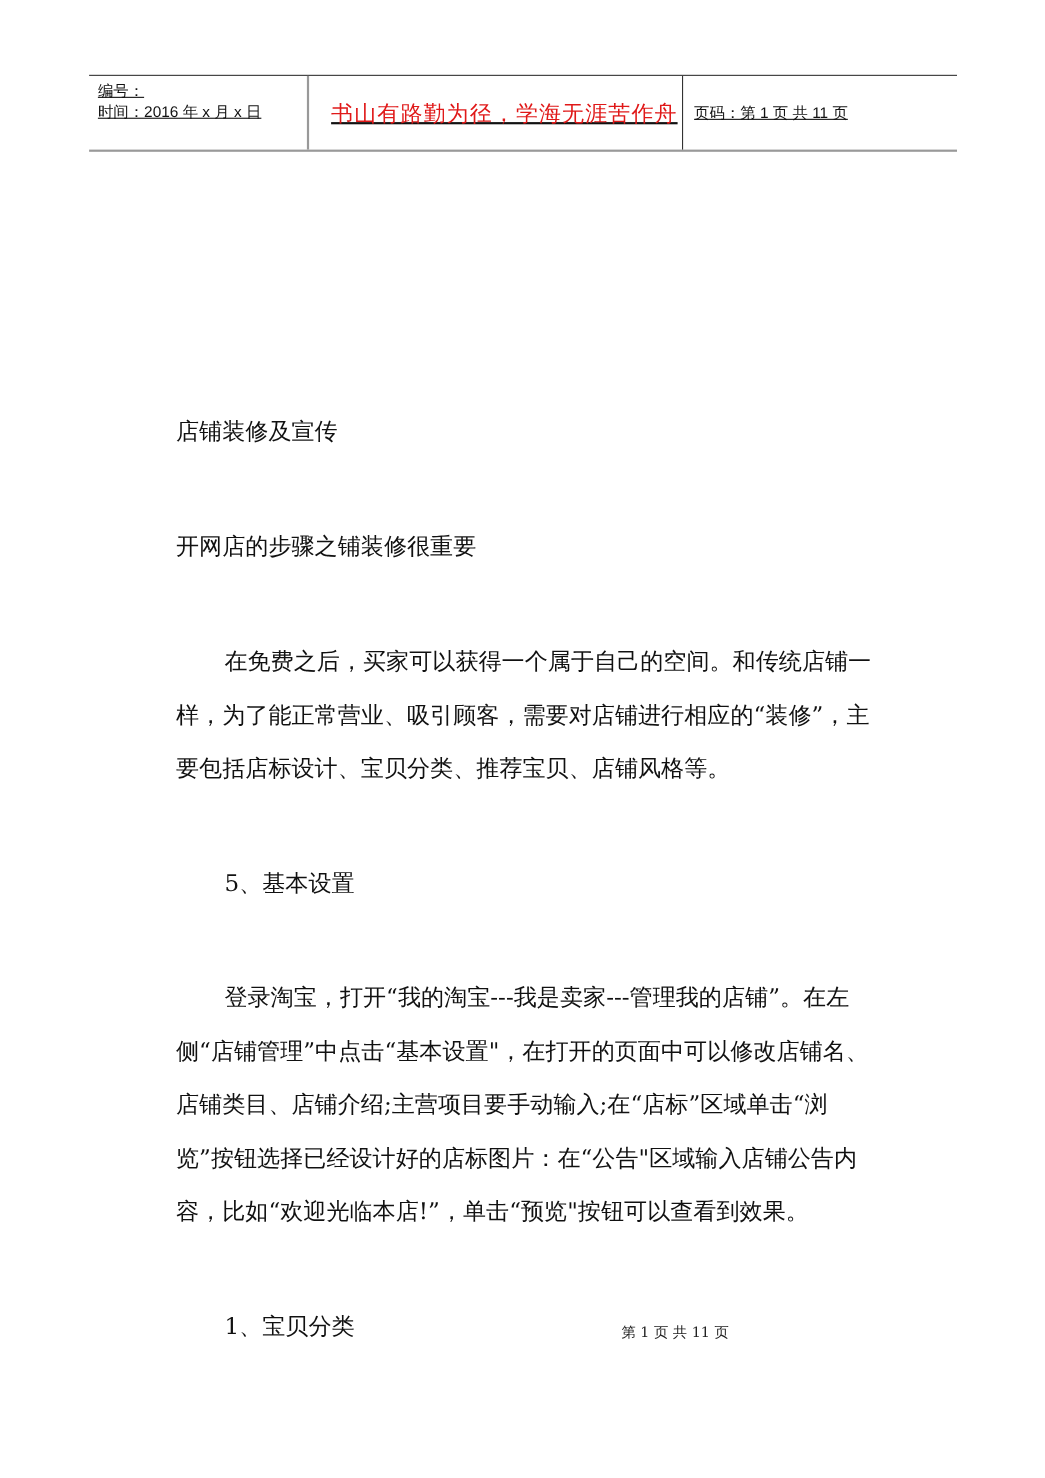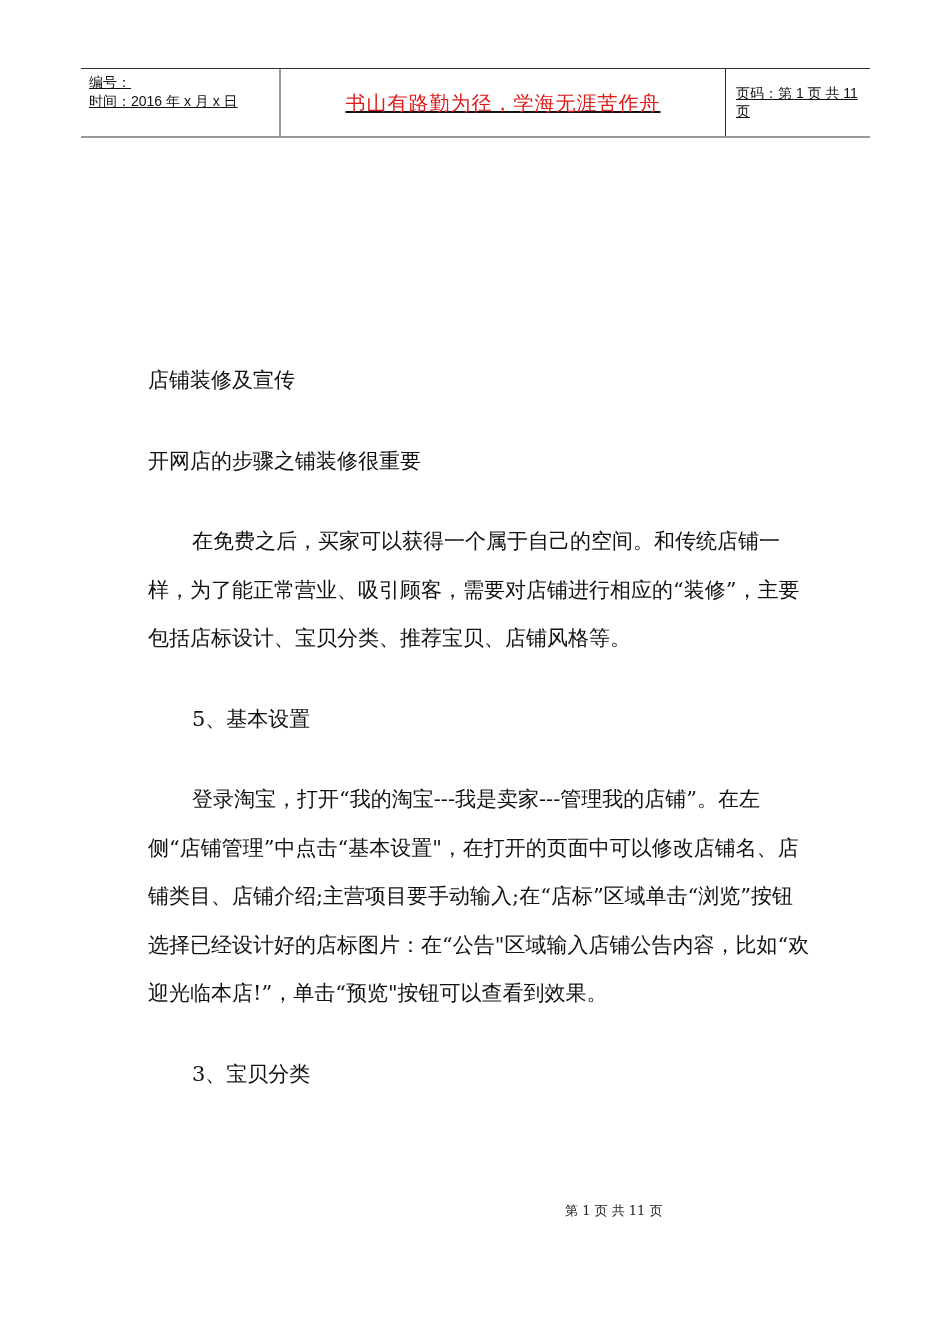--- a/index.html
+++ b/index.html
@@ -2,26 +2,26 @@
 <html><head>
 <meta charset="utf-8">
 <style>
   html, body { margin: 0; padding: 0; background: #ffffff; }
   body { width: 950px; height: 1344px; position: relative; overflow: hidden;
          font-family: "DejaVu Serif", "Liberation Serif", serif; color: #111; }
   .hdr { position: absolute; left: 81px; top: 68px; width: 789px; height: 67px;
          border-top: 1px solid #333; border-bottom: 2px solid #999; display: flex; text-decoration: underline; }
   .hdr-left { width: 200px; border-right: 2px solid #999; padding: 4px 0 0 8px; box-sizing: border-box;
               font-family: "Liberation Sans", "DejaVu Sans", sans-serif; font-size: 14px; line-height: 19px; color: #111; }
-  .hdr-mid { width: 445px; border-right: 1px solid #333; display: flex; align-items: center; justify-content: center;
-             font-family: "Liberation Sans", "DejaVu Sans", sans-serif; font-size: 20px; color: #e01818; letter-spacing: 1px; box-sizing: border-box; padding-top: 2px; }
+  .hdr-mid { width: 324px; border-right: 1px solid #333; display: flex; align-items: center; justify-content: center;
+             font-family: "Liberation Sans", "DejaVu Sans", sans-serif; font-size: 20px; color: #e01818; letter-spacing: 1px; box-sizing: border-box; padding-top: 2px; margin-left: 16px; }
   .hdr-right { flex: 1; display: flex; align-items: center; padding-left: 10px;
                font-family: "Liberation Sans", "DejaVu Sans", sans-serif; font-size: 14px; color: #111; }
   .content { position: absolute; left: 144px; top: 352px; width: 670px; font-size: 21px; }
-  .para { margin: 4px; line-height: 48.5px; }
+  .para { margin: 16px; line-height: 48.5px; }
   .indent { text-indent: 44px; }
   .gap { height: 24px; }
   .footer-inner { position: absolute; left: 565px; }
 </style>
 </head>
 <body>
 
 <div class="hdr">
   <div class="hdr-left">
     <div>编号：</div>
@@ -35,17 +35,17 @@
   <p class="para">店铺装修及宣传</p>
   <div class="gap"></div>
   <p class="para">开网店的步骤之铺装修很重要</p>
   <div class="gap"></div>
   <p class="para indent">在免费之后，买家可以获得一个属于自己的空间。和传统店铺一样，为了能正常营业、吸引顾客，需要对店铺进行相应的“装修”，主要包括店标设计、宝贝分类、推荐宝贝、店铺风格等。</p>
   <div class="gap"></div>
   <p class="para indent">5、基本设置</p>
   <div class="gap"></div>
   <p class="para indent">登录淘宝，打开“我的淘宝---我是卖家---管理我的店铺”。在左侧“店铺管理”中点击“基本设置"，在打开的页面中可以修改店铺名、店铺类目、店铺介绍;主营项目要手动输入;在“店标”区域单击“浏览”按钮选择已经设计好的店标图片：在“公告"区域输入店铺公告内容，比如“欢迎光临本店!”，单击“预览"按钮可以查看到效果。</p>
   <div class="gap"></div>
-  <p class="para indent">3、宝贝分类</p>
+  <p class="para indent">1、宝贝分类</p>
   <div class="gap"></div>
 </div>
 
 <div class="footer-inner" style="top:1202px; font-size:13px; font-family:'DejaVu Serif','Liberation Serif',serif; color:#222; position:absolute;">第 1 页 共 11 页</div>
 
 </body></html>

